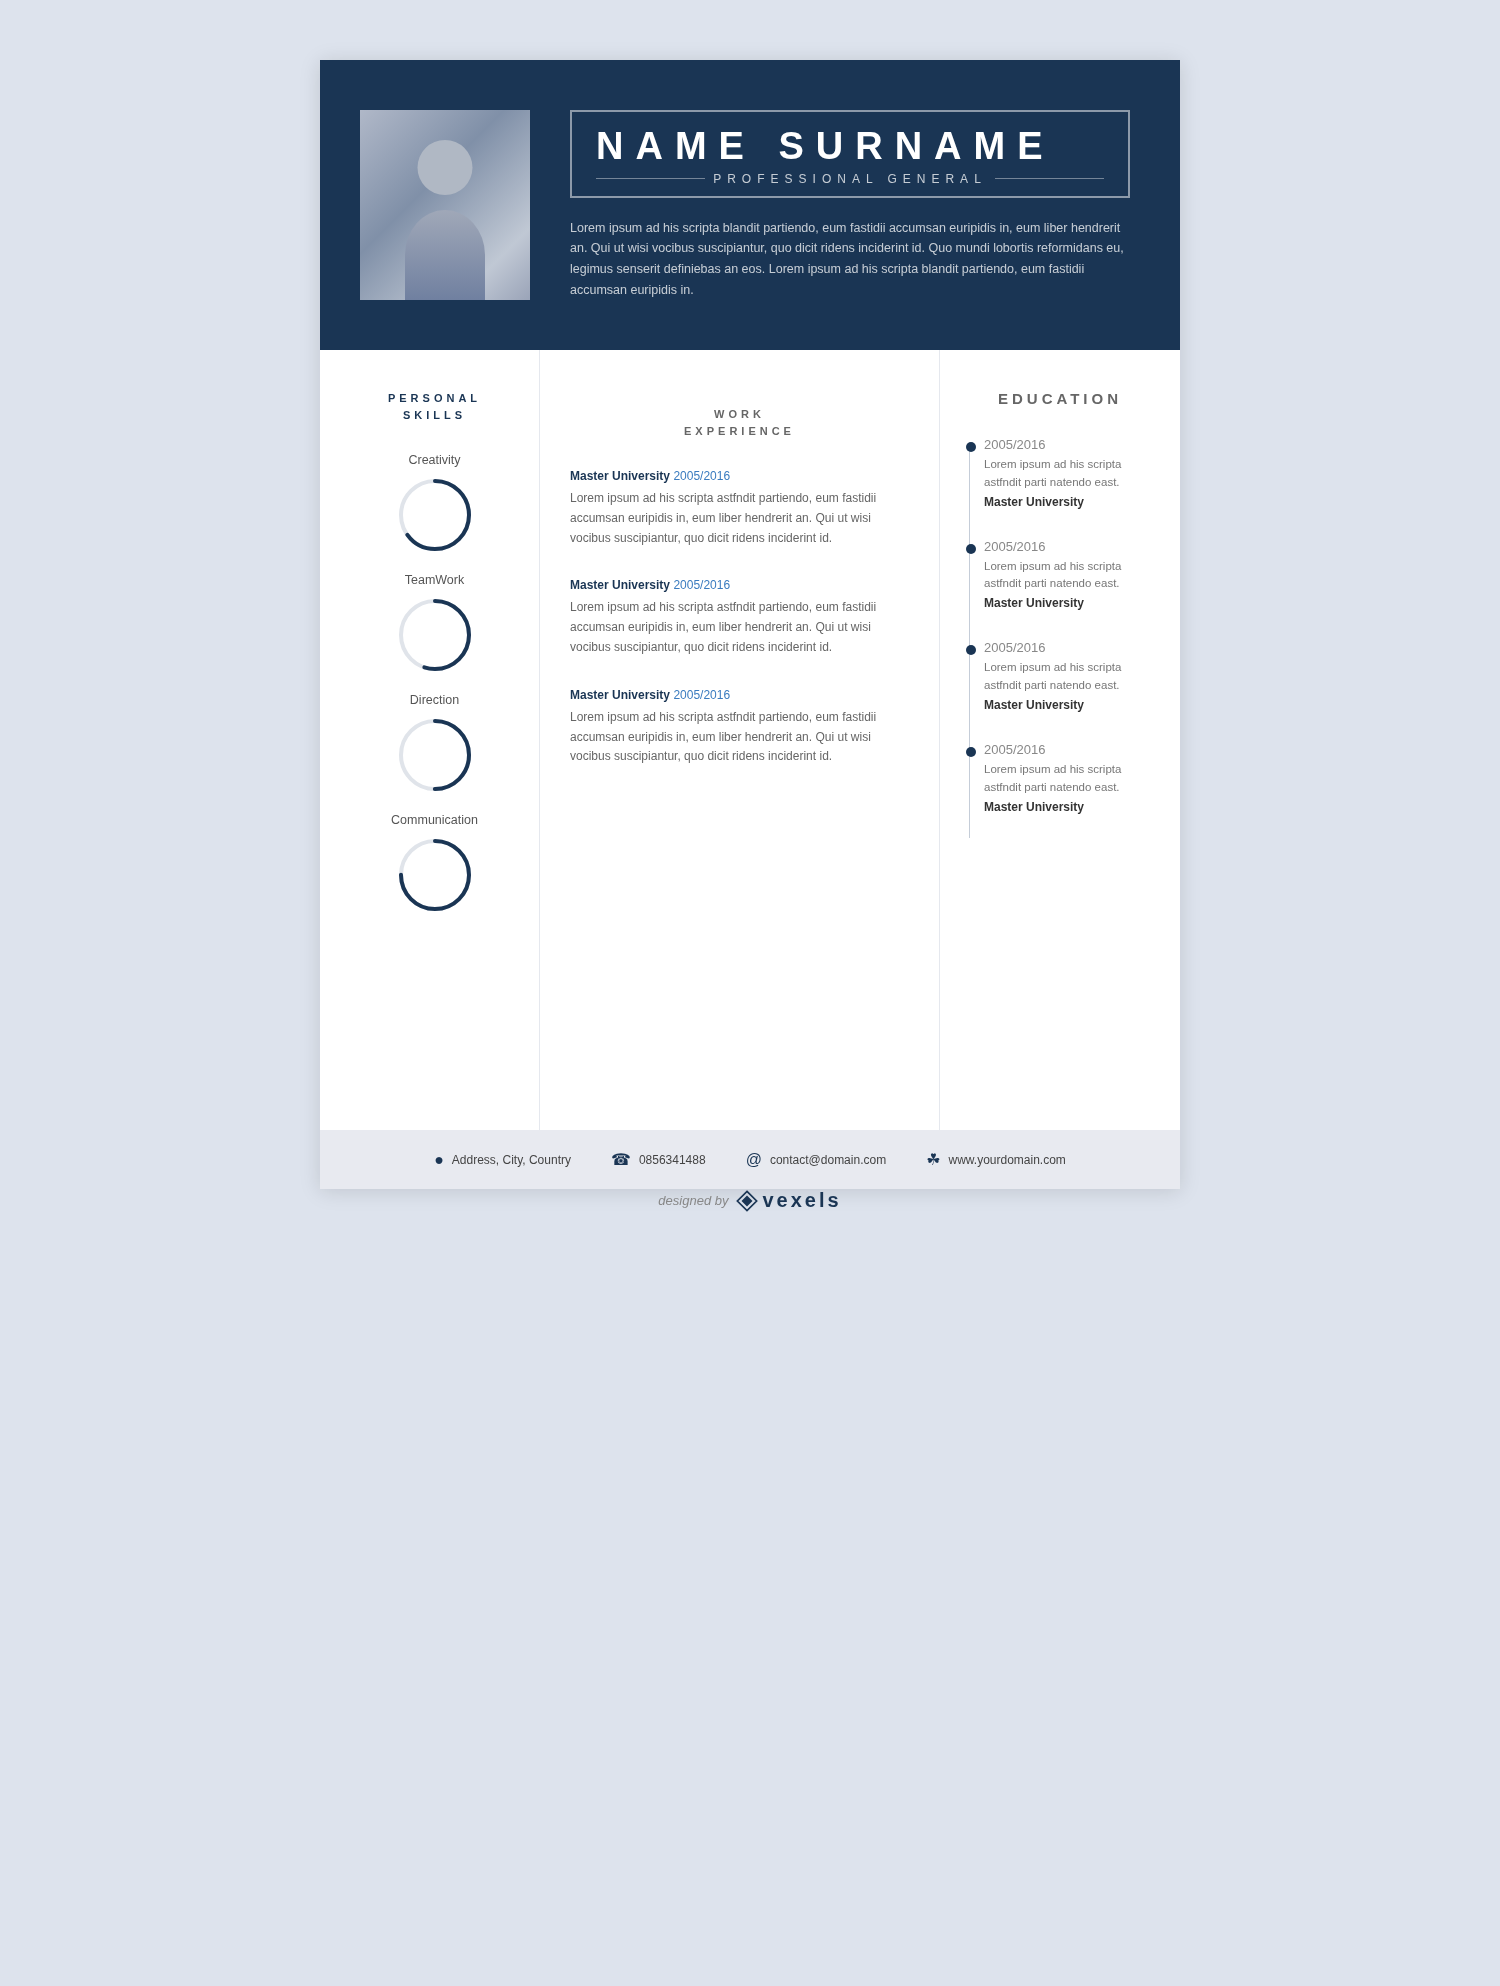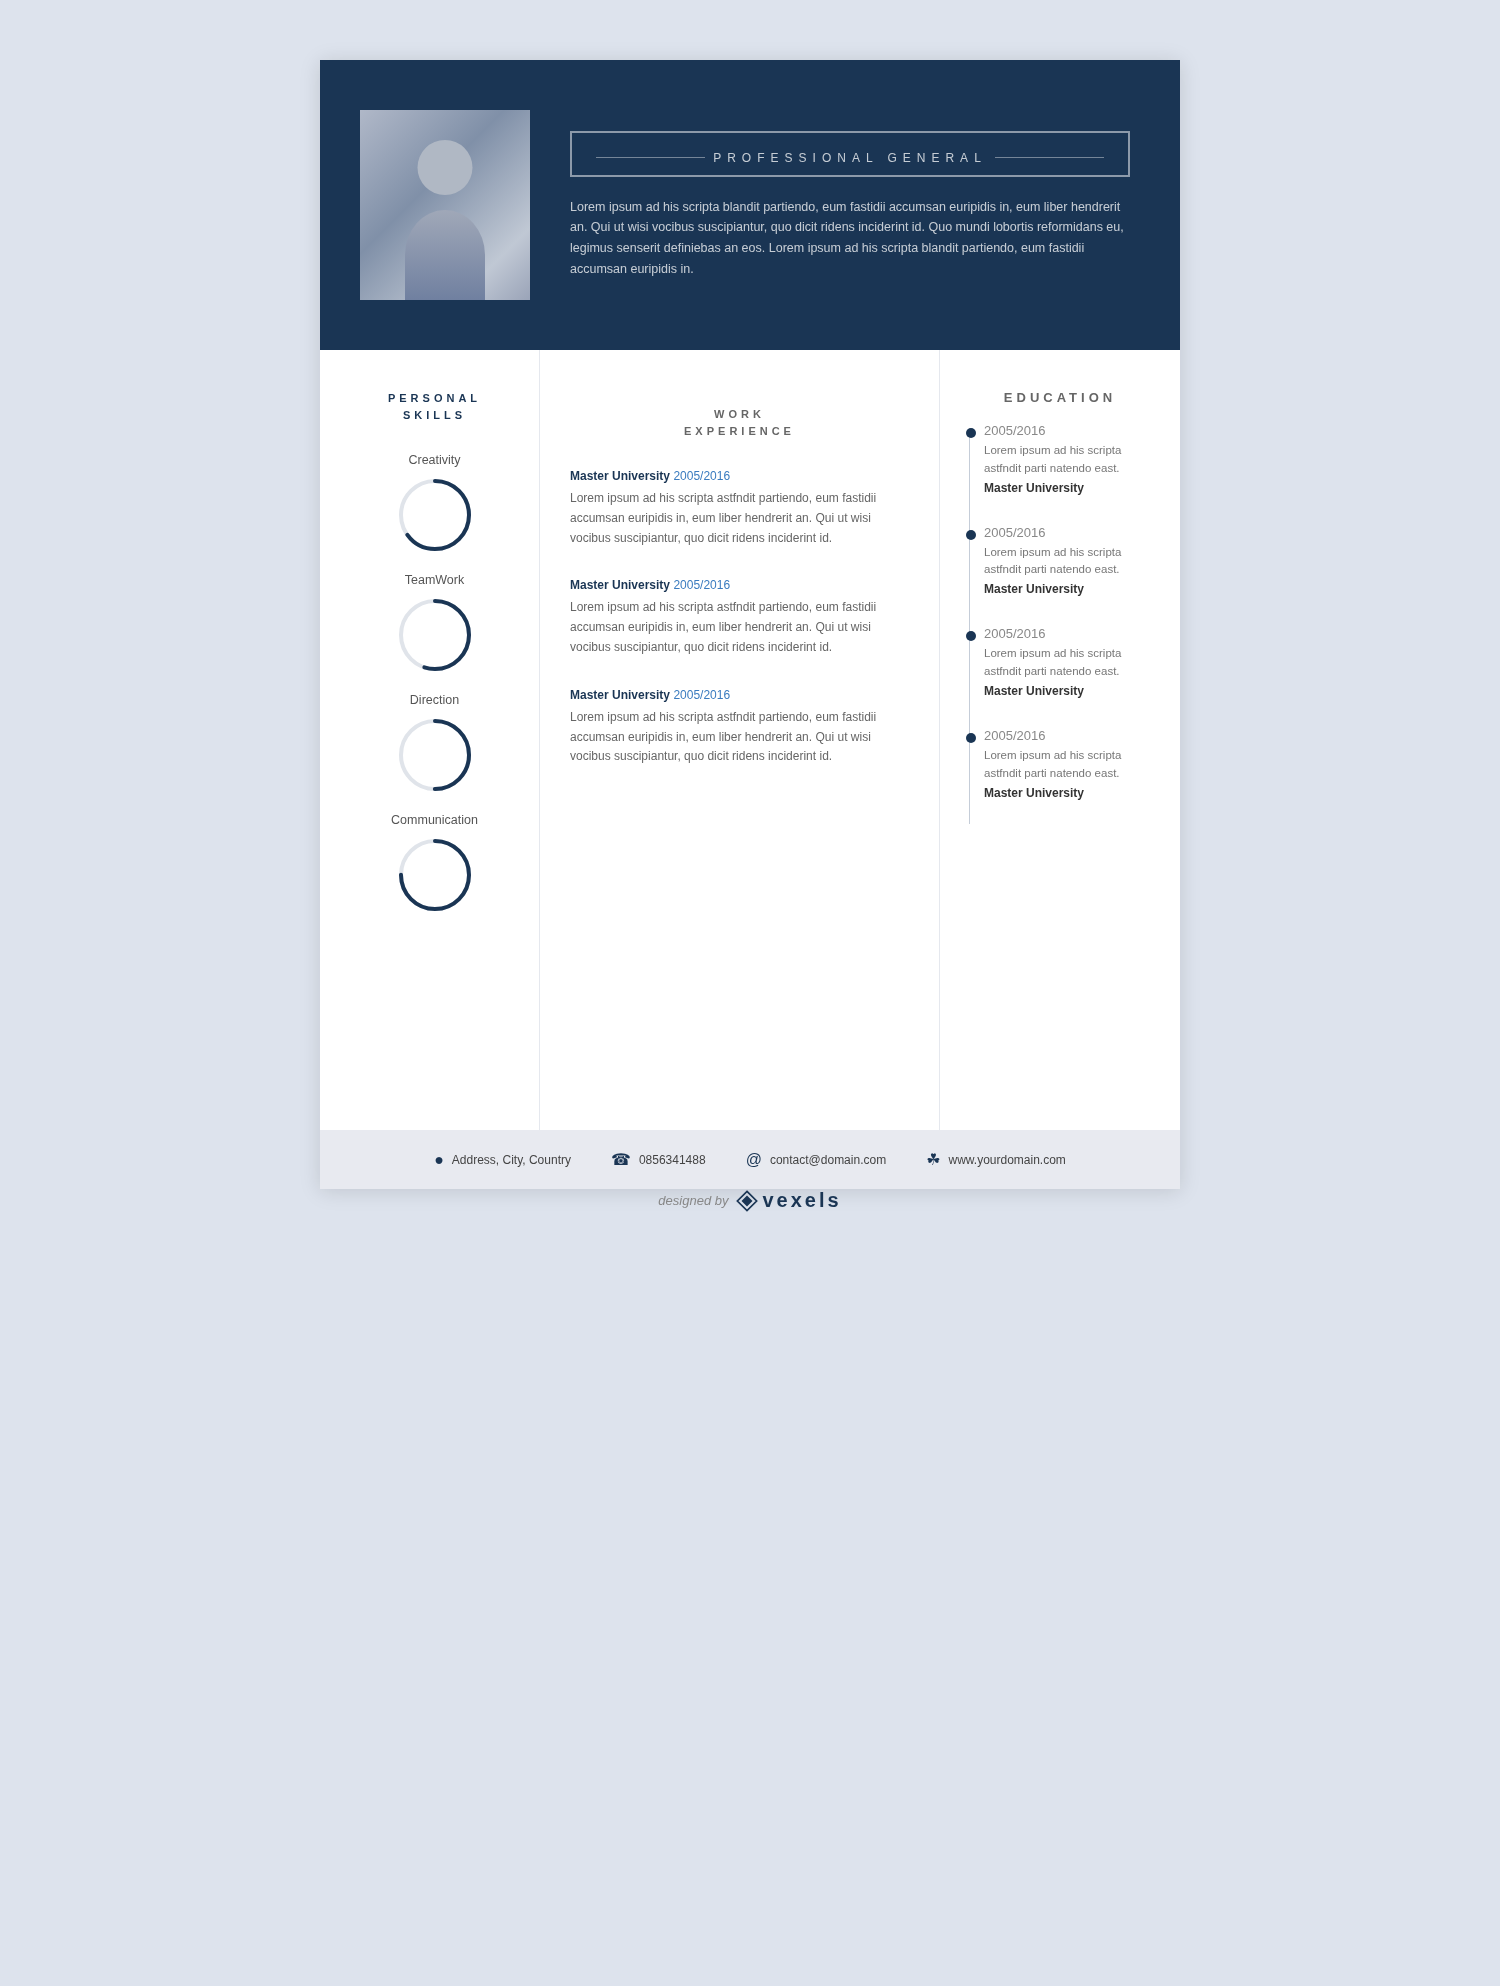--- a/index.html
+++ b/index.html
@@ -175,27 +175,27 @@
       color: #666;
       line-height: 1.65;
     }
     
     .right-col {
       width: 240px;
       flex-shrink: 0;
       padding: 40px 24px 40px 24px;
     }
     .section-title-right {
-      font-size: 13px;
+      font-size: 15px;
       letter-spacing: 4px;
       color: #666;
       text-transform: uppercase;
       text-align: center;
       font-weight: 700;
-      margin-bottom: 18px;
+      margin-bottom: 30px;
     }
     .timeline {
       display: flex;
       flex-direction: column;
       position: relative;
       padding-left: 20px;
     }
     .timeline::before {
       content: '';
       position: absolute;
@@ -286,20 +286,21 @@
   </style>
 </head>
 <body>
 
 <div class="resume-wrapper">
 
   <div class="header">
     <div class="header-photo"></div>
     <div class="header-info">
       <div class="name-box">
+        <div class="name-title">NAME SURNAME</div>
         <div class="pro-title">PROFESSIONAL GENERAL</div>
       </div>
       <div class="header-desc">Lorem ipsum ad his scripta blandit partiendo, eum fastidii accumsan euripidis in, eum liber hendrerit an. Qui ut wisi vocibus suscipiantur, quo dicit ridens inciderint id. Quo mundi lobortis reformidans eu, legimus senserit definiebas an eos. Lorem ipsum ad his scripta blandit partiendo, eum fastidii accumsan euripidis in.</div>
     </div>
   </div>
 
   <div class="body">
 
     <div class="left-col">
       <div class="section-title-left">PERSONAL<br>SKILLS</div>

